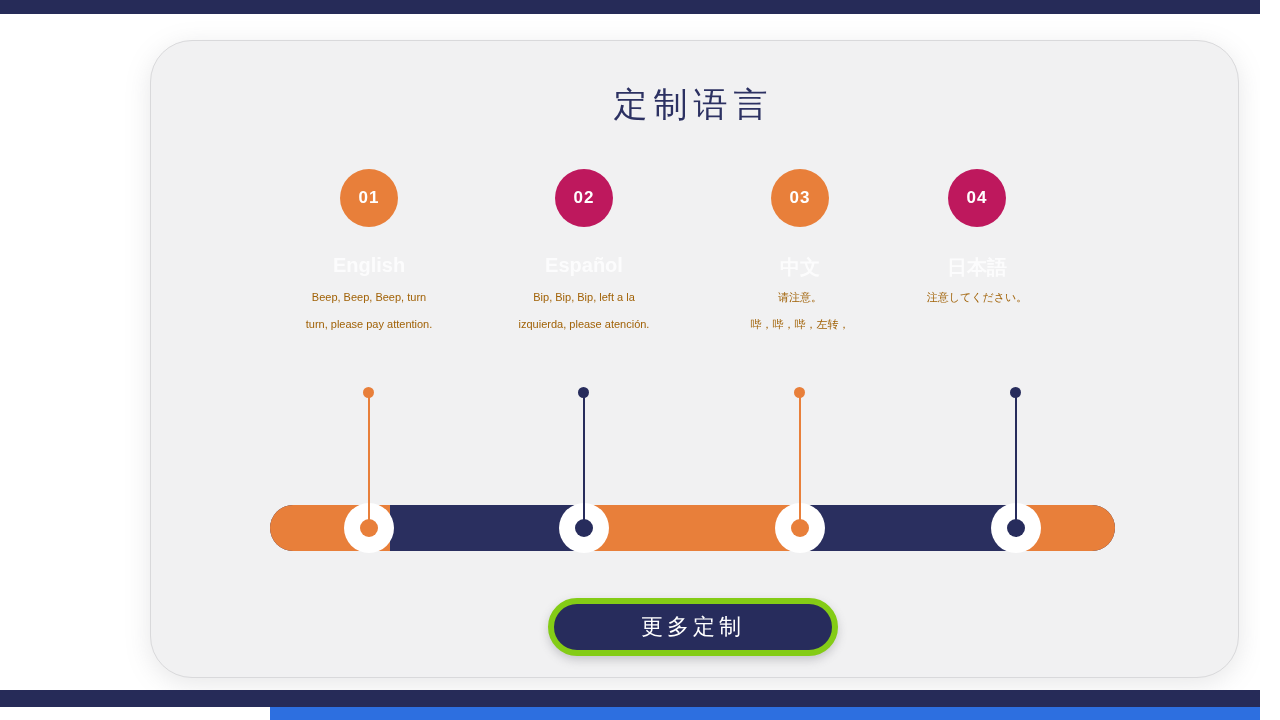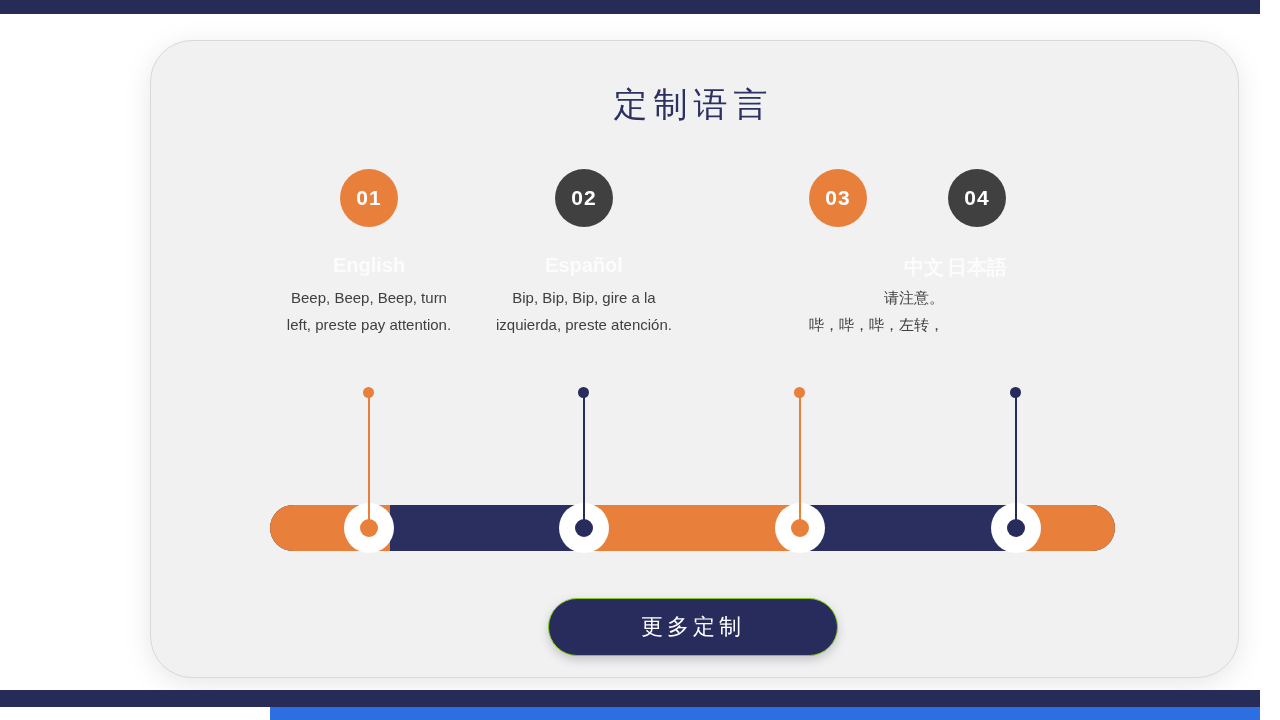--- a/index.html
+++ b/index.html
@@ -12,26 +12,26 @@
 
   
   .card{position:absolute;left:150px;top:40px;width:1087px;height:636px;background:#f1f1f2;
         border:1px solid #d9d9db;border-radius:42px;box-shadow:0 6px 26px rgba(120,120,130,0.18);}
 
   .title{position:absolute;left:150px;top:82px;width:1087px;text-align:center;
          font-size:34px;letter-spacing:6px;color:#2c3162;font-weight:500;}
 
   
   .col{position:absolute;top:169px;width:212px;text-align:center;}
-  .col1{left:263px;} .col2{left:478px;} .col3{left:732px;text-align:right;} .col4{left:871px;}
+  .col1{left:263px;} .col2{left:478px;} .col3{left:694px;} .col4{left:871px;}
   .badge{width:58px;height:58px;border-radius:50%;margin:0 auto;display:flex;align-items:center;justify-content:center;
-         color:#ffffff;font-size:21px;font-weight:600;letter-spacing:1px;}
-  .orange-bg{background:#e87f3a;} .navy-bg{background:#404040;}
+         color:#ffffff;font-size:17px;font-weight:600;letter-spacing:1px;}
+  .orange-bg{background:#e87f3a;} .navy-bg{background:#be185d;}
   .lang{margin-top:27px;height:24px;font-size:20px;font-weight:700;color:rgba(255,255,255,0.8);}
-  .desc{margin-top:6px;font-size:15px;line-height:27px;color:#404040;}
+  .desc{margin-top:6px;font-size:11px;line-height:27px;color:#a16207;}
 
   
   .tl-dot{position:absolute;width:11px;height:11px;border-radius:50%;top:387px;}
   .tl-stem{position:absolute;width:2px;top:397px;height:131px;z-index:4;}
   .dot1,.stem1,.dot3,.stem3{background:#e87f3a;}
   .dot2,.stem2,.dot4,.stem4{background:#272c5c;}
   .dx1{left:363px;} .dx2{left:578px;} .dx3{left:794px;} .dx4{left:1010px;}
   .sx1{left:368px;} .sx2{left:583px;} .sx3{left:799px;} .sx4{left:1015px;}
 
   .tl-bar{position:absolute;left:270px;top:505px;width:845px;height:46px;border-radius:23px;background:#2a2f5f;z-index:1;}
@@ -40,66 +40,67 @@
   .seg-mid{left:584px;width:216px;}
   .seg-right{left:1016px;width:99px;border-radius:0 23px 23px 0;}
 
   .marker{position:absolute;top:503px;width:50px;height:50px;border-radius:50%;background:#ffffff;z-index:3;}
   .mx1{left:344px;} .mx2{left:559px;} .mx3{left:775px;} .mx4{left:991px;}
   .mdot{position:absolute;top:519px;width:18px;height:18px;border-radius:50%;z-index:5;}
   .mdx1{left:360px;} .mdx2{left:575px;} .mdx3{left:791px;} .mdx4{left:1007px;}
 
   
   .more-btn{position:absolute;left:548px;top:598px;width:290px;height:58px;border-radius:29px;
-            background:#272c5c;border:1px solid #84cc16;box-sizing:border-box;
+            background:#272c5c;border:6px solid #84cc16;box-sizing:border-box;
             display:flex;align-items:center;justify-content:center;cursor:pointer;
             color:#ffffff;font-size:22px;letter-spacing:4px;box-shadow:0 4px 10px rgba(100,100,110,0.3);}
 </style>
 </head>
 <body>
 
 <div class="stage">
 
   <div class="top-strip"></div>
 
   <div class="card"></div>
 
   <div class="title">定制语言</div>
 
   <div class="col col1">
     <div class="badge orange-bg">01</div>
     <div class="lang">English</div>
     <div class="desc">
       <div>Beep, Beep, Beep, turn</div>
-      <div>left, preste pay attention.</div>
+      <div>turn, please pay attention.</div>
     </div>
   </div>
 
   <div class="col col2">
     <div class="badge navy-bg">02</div>
     <div class="lang">Español</div>
     <div class="desc">
-      <div>Bip, Bip, Bip, gire a la</div>
-      <div>izquierda, preste atención.</div>
+      <div>Bip, Bip, Bip, left a la</div>
+      <div>izquierda, please atención.</div>
     </div>
   </div>
 
   <div class="col col3">
     <div class="badge orange-bg">03</div>
     <div class="lang">中文</div>
     <div class="desc">
       <div>请注意。</div>
       <div>哔，哔，哔，左转，</div>
     </div>
   </div>
 
   <div class="col col4">
     <div class="badge navy-bg">04</div>
     <div class="lang">日本語</div>
     <div class="desc">
+      <div>注意してください。</div>
     </div>
   </div>
 
   <div class="tl-dot dot1 dx1"></div>
   <div class="tl-dot dot2 dx2"></div>
   <div class="tl-dot dot3 dx3"></div>
   <div class="tl-dot dot4 dx4"></div>
 
   <div class="tl-bar"></div>
   <div class="tl-seg seg-left"></div>

